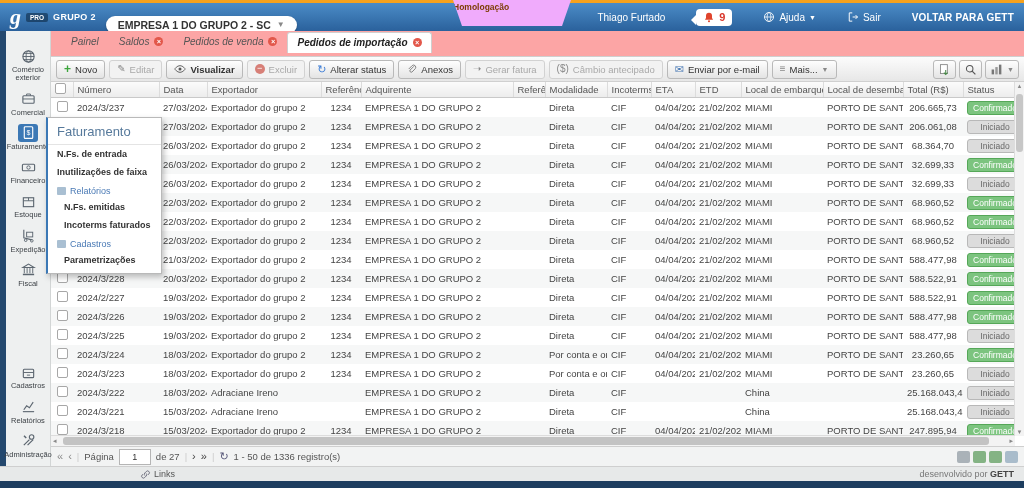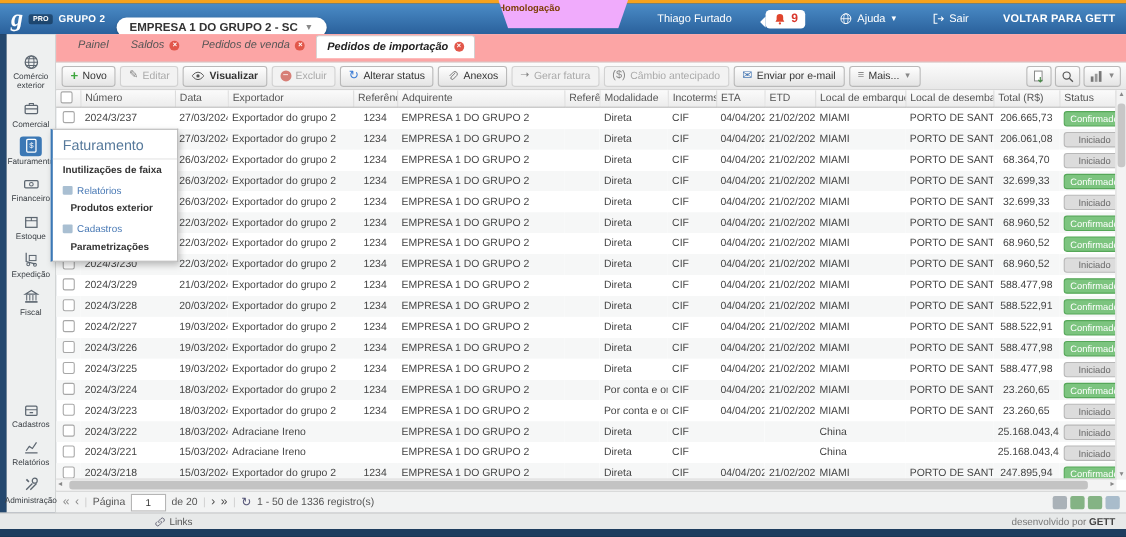--- a/index.html
+++ b/index.html
@@ -695,46 +695,48 @@
           <span class="arr" style="right:2px;">▸</span>
         </div>
       </div>
 
       <div class="pager">
         <span class="pgbtn">«</span>
         <span class="pgbtn">‹</span>
         <span class="pg-sep">|</span>
         <span>Página</span>
         <input class="pg-input" value="1" style="">
-        <span>de 20</span>
+        <span>de 27</span>
         <span class="pg-sep">|</span>
         <span class="pgbtn en">›</span>
         <span class="pgbtn en">»</span>
         <span class="pg-sep">|</span>
         <span class="refresh">↻</span>
         <span>1 - 50 de 1336 registro(s)</span>
         <div class="pg-right">
           <span class="mini-ic" style="background:#aab2b8;"></span>
           <span class="mini-ic" style="background:#84b384;"></span>
           <span class="mini-ic" style="background:#84b384;"></span>
           <span class="mini-ic" style="background:#a9bccb;"></span>
         </div>
       </div>
     </div>
   </div>
 
   <div class="flyout">
     <div class="fl-title">Faturamento</div>
     <div id="flyout-items">
+        <div class="fl-item">N.Fs. de entrada</div>
         <div class="fl-item">Inutilizações de faixa</div>
         <div class="fl-sec">
           <span class="fl-ic"></span>
           <span>Relatórios</span>
         </div>
-        <div class="fl-item sub">Produtos exterior</div>
+        <div class="fl-item sub">N.Fs. emitidas</div>
+        <div class="fl-item sub">Incoterms faturados</div>
         <div class="fl-sec">
           <span class="fl-ic"></span>
           <span>Cadastros</span>
         </div>
         <div class="fl-item sub">Parametrizações</div>
       </div>
   </div>
 
   <div class="linksbar">
     <span class="links">

